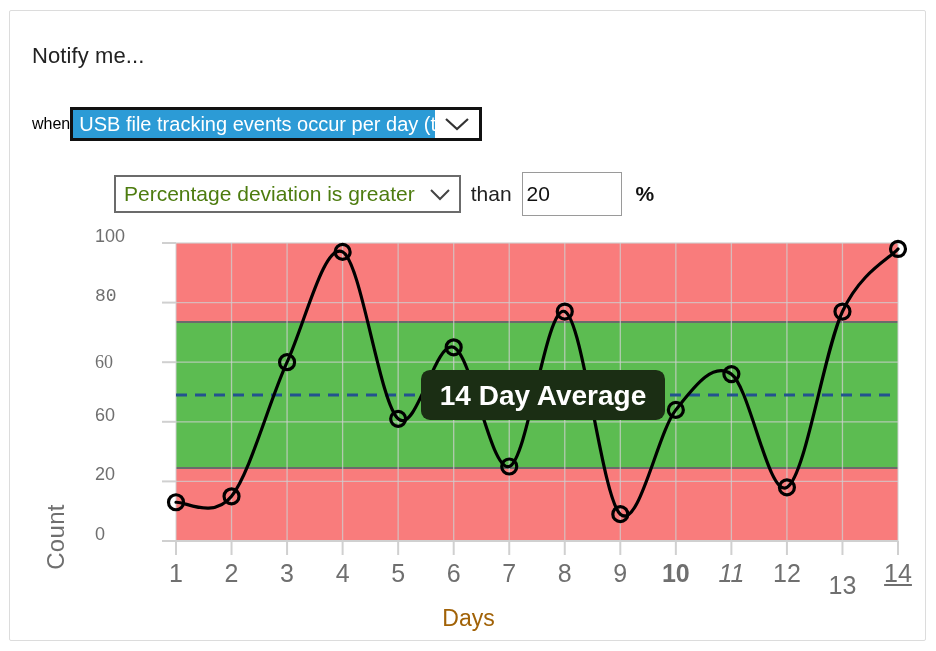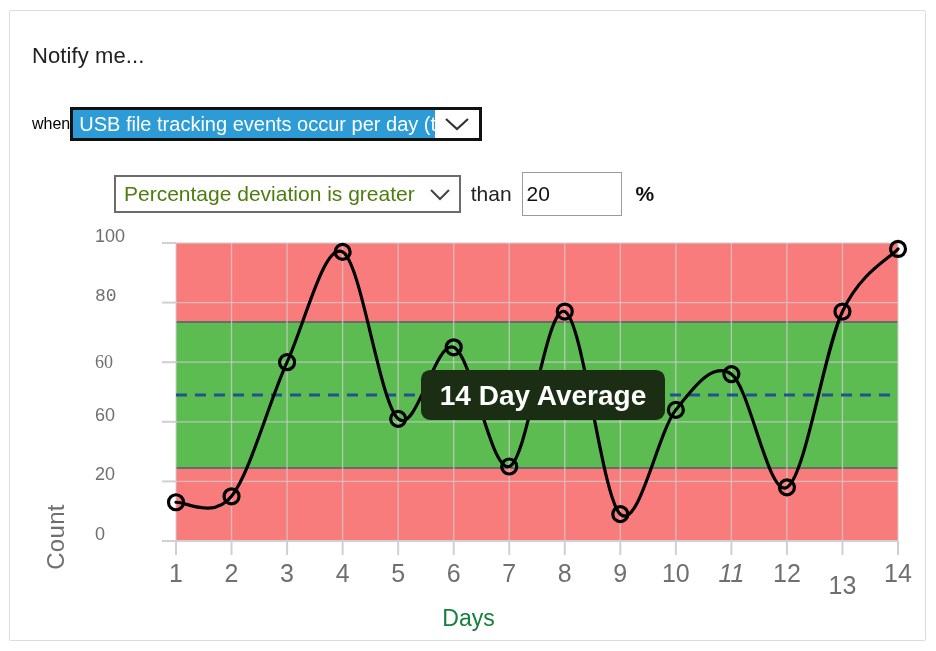--- a/index.html
+++ b/index.html
@@ -111,21 +111,21 @@
     font-size: 24px;
     color: #6f6f6f;
     letter-spacing: .3px;
   }
   #xlabel {
     position: absolute;
     left: 0; top: 382px;
     width: 917px;
     text-align: center;
     font-size: 23px;
-    color: #15803d;
+    color: #a16207;
   }
   .ytick {
     position: absolute;
     right: 0; width: 60px;
     text-align: left;
     font-size: 18px;
     color: #6f6f6f;
   }
   .xtick {
     position: absolute;
@@ -184,25 +184,25 @@
     <div id="xtick-holder">
         <div class="xtick" style="left: 136px; top: 336px;">1</div>
         <div class="xtick" style="left: 191.538px; top: 336px;">2</div>
         <div class="xtick" style="left: 247.077px; top: 336px;">3</div>
         <div class="xtick" style="left: 302.615px; top: 336px;">4</div>
         <div class="xtick" style="left: 358.154px; top: 336px;">5</div>
         <div class="xtick" style="left: 413.692px; top: 336px;">6</div>
         <div class="xtick" style="left: 469.231px; top: 336px;">7</div>
         <div class="xtick" style="left: 524.769px; top: 336px;">8</div>
         <div class="xtick" style="left: 580.308px; top: 336px;">9</div>
-        <div class="xtick" style="left: 635.846px; top: 336px;">10</div>
+        <div class="xtick" style="left: 635.846px; top: 336px; font-weight: bold;">10</div>
         <div class="xtick" style="left: 691.385px; top: 336px; font-style: italic;">11</div>
         <div class="xtick" style="left: 746.923px; top: 336px;">12</div>
         <div class="xtick" style="left: 802.462px; top: 348px;">13</div>
-        <div class="xtick" style="left: 858px; top: 336px;">14</div>
+        <div class="xtick" style="left: 858px; top: 336px; text-decoration: underline;">14</div>
       </div>
     <svg id="plot" width="917" height="340">
         <rect x="166" y="244.99" width="722" height="73.00999999999999" fill="#f97c7c"></rect>
         <rect x="166" y="98.97" width="722" height="146.02" fill="#5cbc51"></rect>
         <rect x="166" y="20" width="722" height="78.97" fill="#f97c7c"></rect>
         <line x1="166" x2="888" y1="244.99" y2="244.99" stroke="#6b6b6b" stroke-width="2"></line>
         <line x1="166" x2="888" y1="98.97" y2="98.97" stroke="#6b6b6b" stroke-width="2"></line>
         <line x1="166" x2="888" y1="258.4" y2="258.4" stroke="#cfcfcf" stroke-width="1.3" opacity="0.75"></line>
         <line x1="166" x2="888" y1="198.8" y2="198.8" stroke="#cfcfcf" stroke-width="1.3" opacity="0.75"></line>
         <line x1="166" x2="888" y1="139.20000000000002" y2="139.20000000000002" stroke="#cfcfcf" stroke-width="1.3" opacity="0.75"></line>

